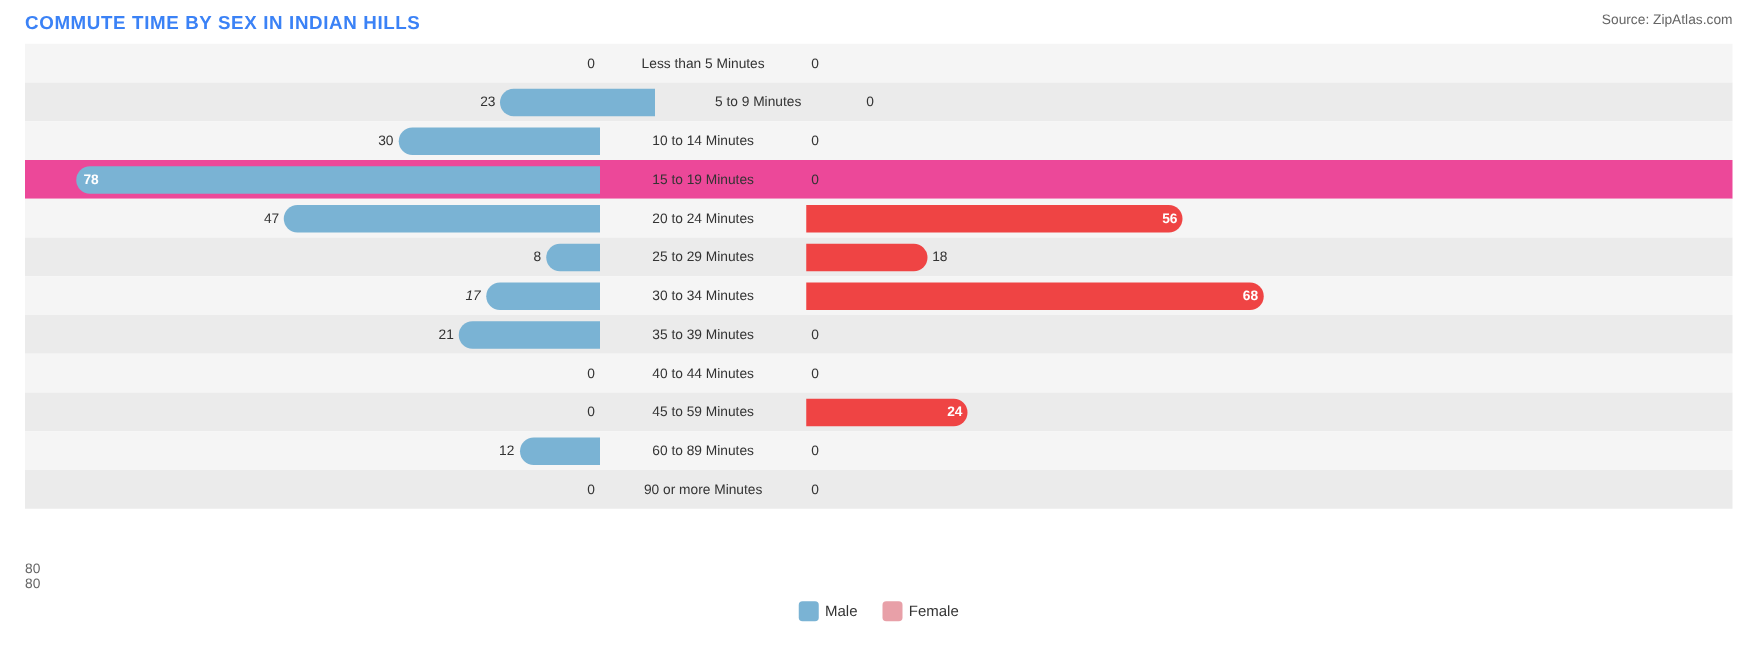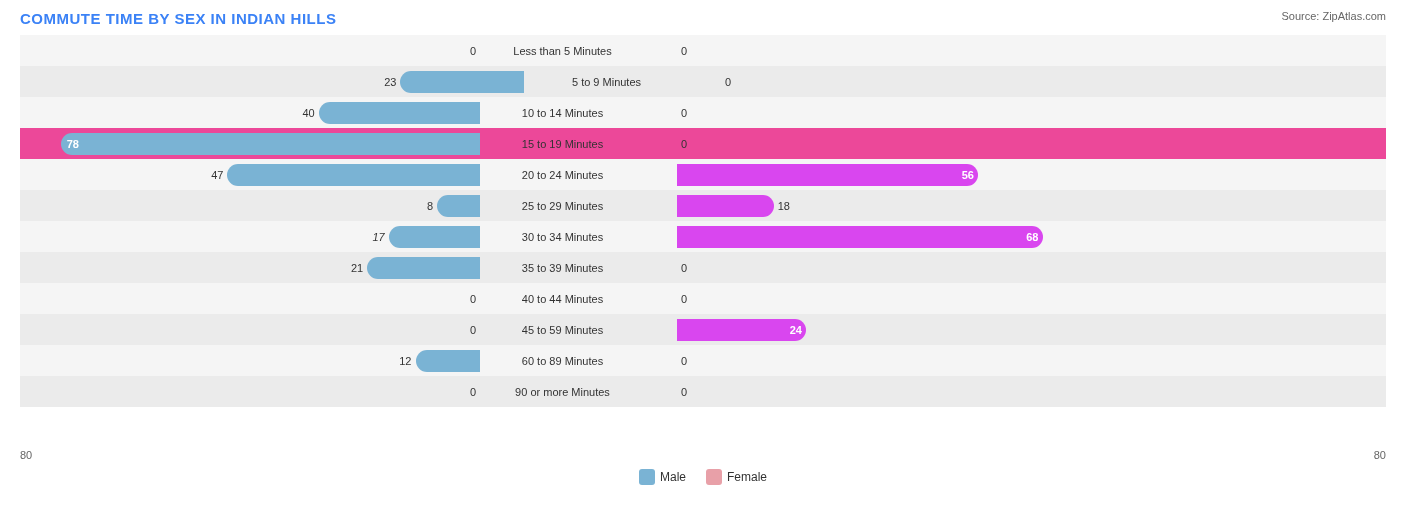--- a/index.html
+++ b/index.html
@@ -41,27 +41,26 @@
       height: 22px;
       background: #7ab3d4;
       border-radius: 11px 0 0 11px;
       display: flex;
       align-items: center;
       justify-content: flex-start;
       position: relative;
     }
     .bar-female {
       height: 22px;
-      background: #d946ef;
+      background: #ef4444;
       border-radius: 0 11px 11px 0;
       display: flex;
       align-items: center;
       justify-content: flex-end;
       position: relative;
-      margin-left: 32px;
     }
     .bar-value-inside-left {
       font-size: 11px;
       color: #fff;
       font-weight: bold;
       position: absolute;
       left: 6px;
     }
     .legend {
       display: flex;
@@ -81,20 +80,21 @@
       height: 16px;
       border-radius: 3px;
     }
     .axis-labels {
       display: flex;
       justify-content: space-between;
       font-size: 11px;
       color: #666;
       margin-top: 4px;
       padding: 0 0px;
+      flex-direction: column;
     }
     .full-row {
       display: flex;
       align-items: center;
       height: 31px;
     }
     .male-bar-container {
       width: 460px;
       display: flex;
       justify-content: flex-end;
@@ -147,21 +147,21 @@
         <div class="center-label">5 to 9 Minutes</div>
         <div class="female-bar-container">
           <div class="bar-female" style="width: 0px; min-width: 0px; border-radius: 0px 11px 11px 0px;">
             <span style="position: absolute; left: calc(100% + 4px); font-size: 11px; color: rgb(51, 51, 51); white-space: nowrap;">0</span>
           </div>
         </div>
       </div>
       <div class="full-row" style="background: rgb(245, 245, 245);">
         <div class="male-bar-container">
           <div class="bar-male" style="width: 161.25px; min-width: 4px; border-radius: 11px 0px 0px 11px;">
-            <span style="position: absolute; right: calc(100% + 4px); font-size: 11px; color: rgb(51, 51, 51); white-space: nowrap;">40</span>
+            <span style="position: absolute; right: calc(100% + 4px); font-size: 11px; color: rgb(51, 51, 51); white-space: nowrap;">30</span>
           </div>
         </div>
         <div class="center-label">10 to 14 Minutes</div>
         <div class="female-bar-container">
           <div class="bar-female" style="width: 0px; min-width: 0px; border-radius: 0px 11px 11px 0px;">
             <span style="position: absolute; left: calc(100% + 4px); font-size: 11px; color: rgb(51, 51, 51); white-space: nowrap;">0</span>
           </div>
         </div>
       </div>
       <div class="full-row" style="background: #ec4899; align-items: center;">

